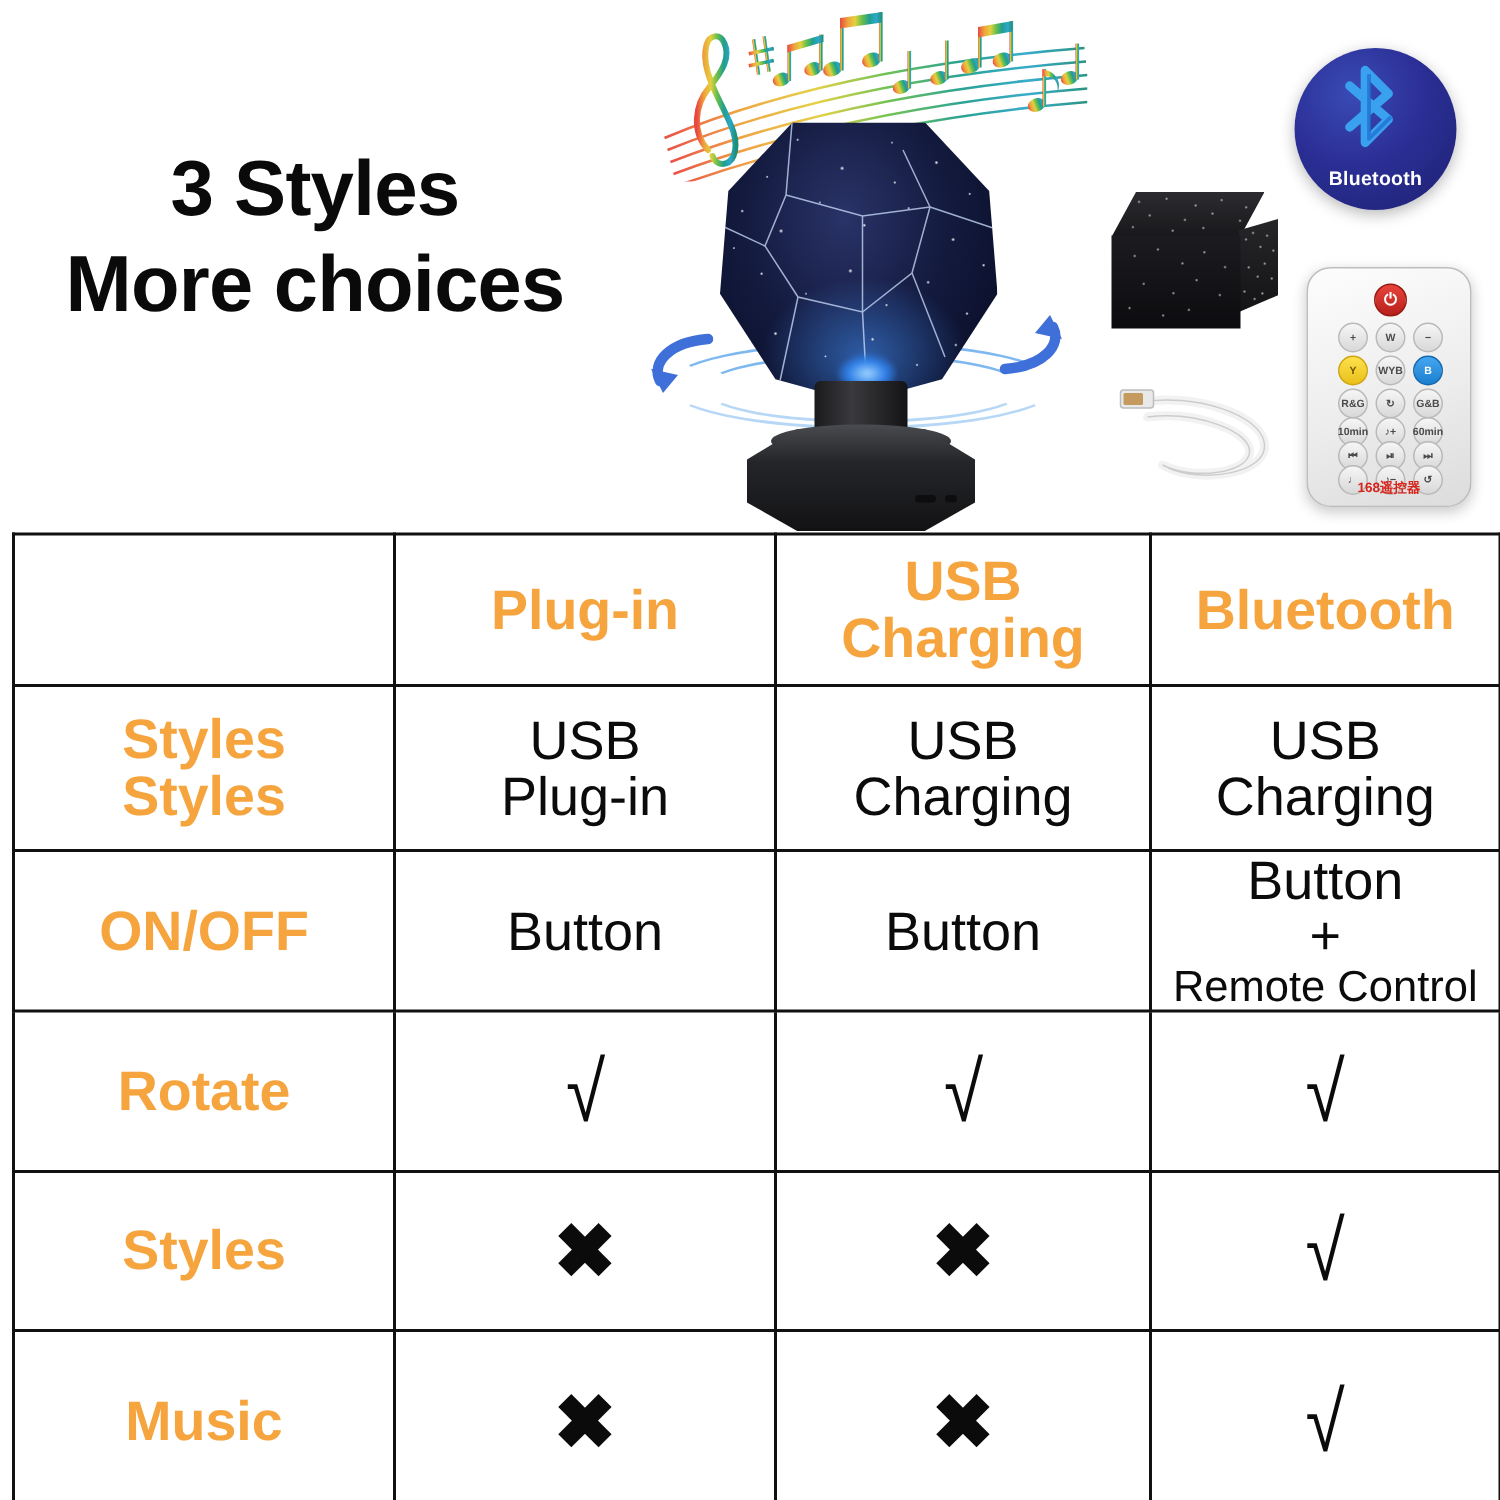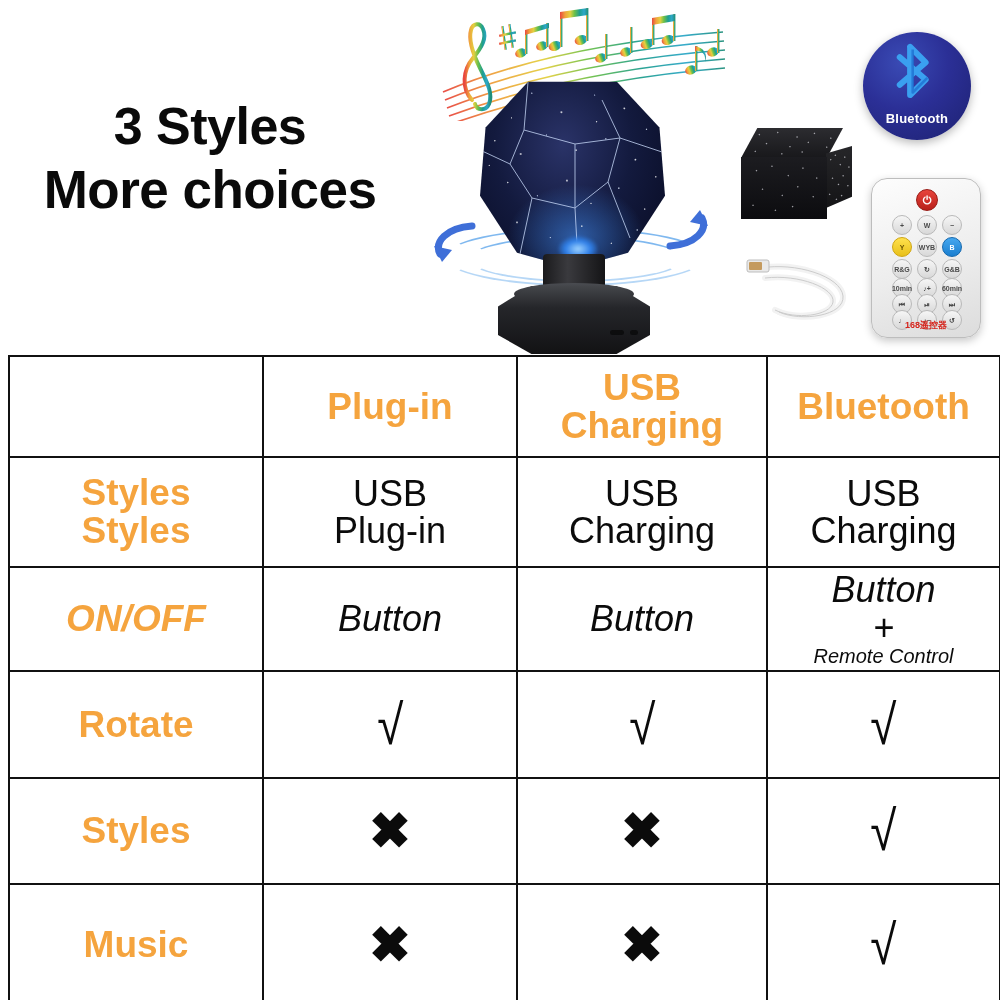--- a/index.html
+++ b/index.html
@@ -139,28 +139,28 @@
   #cmp td{border:2px solid #111;text-align:center;vertical-align:middle;padding:0;
     color:#0b0b0b;}
   .c0{width:252px;}
   .c1{width:252px;}
   .c2{width:248px;}
   .c3{width:231px;}
 
   .rowhead{color:#F5A43E;font-weight:bold;font-size:37px;line-height:1.02;}
   .colhead{color:#F5A43E;font-weight:bold;font-size:37px;line-height:1.02;}
   .val{font-size:36px;line-height:1.04;font-weight:normal;}
-  .val .sm{font-size:20px;}
+  .val .sm{font-size:29px;}
   .mark-check{font-size:56px;line-height:1;font-weight:normal;
     display:inline-block;transform:scaleX(.85);}
   .mark-x{font-size:50px;line-height:1;font-weight:bold;display:inline-block;}
 
   .r0{height:101px;}
   .r1{height:110px;}
-  .r2{height:104px;font-style:italic;}
+  .r2{height:104px;}
   .r3{height:107px;margin-left:28px;}
   .r4{height:106px;}
   .r5{height:122px;}
 </style>
 </head>
 <body>
 
 <div id="hero">
 
   <div class="headline">

